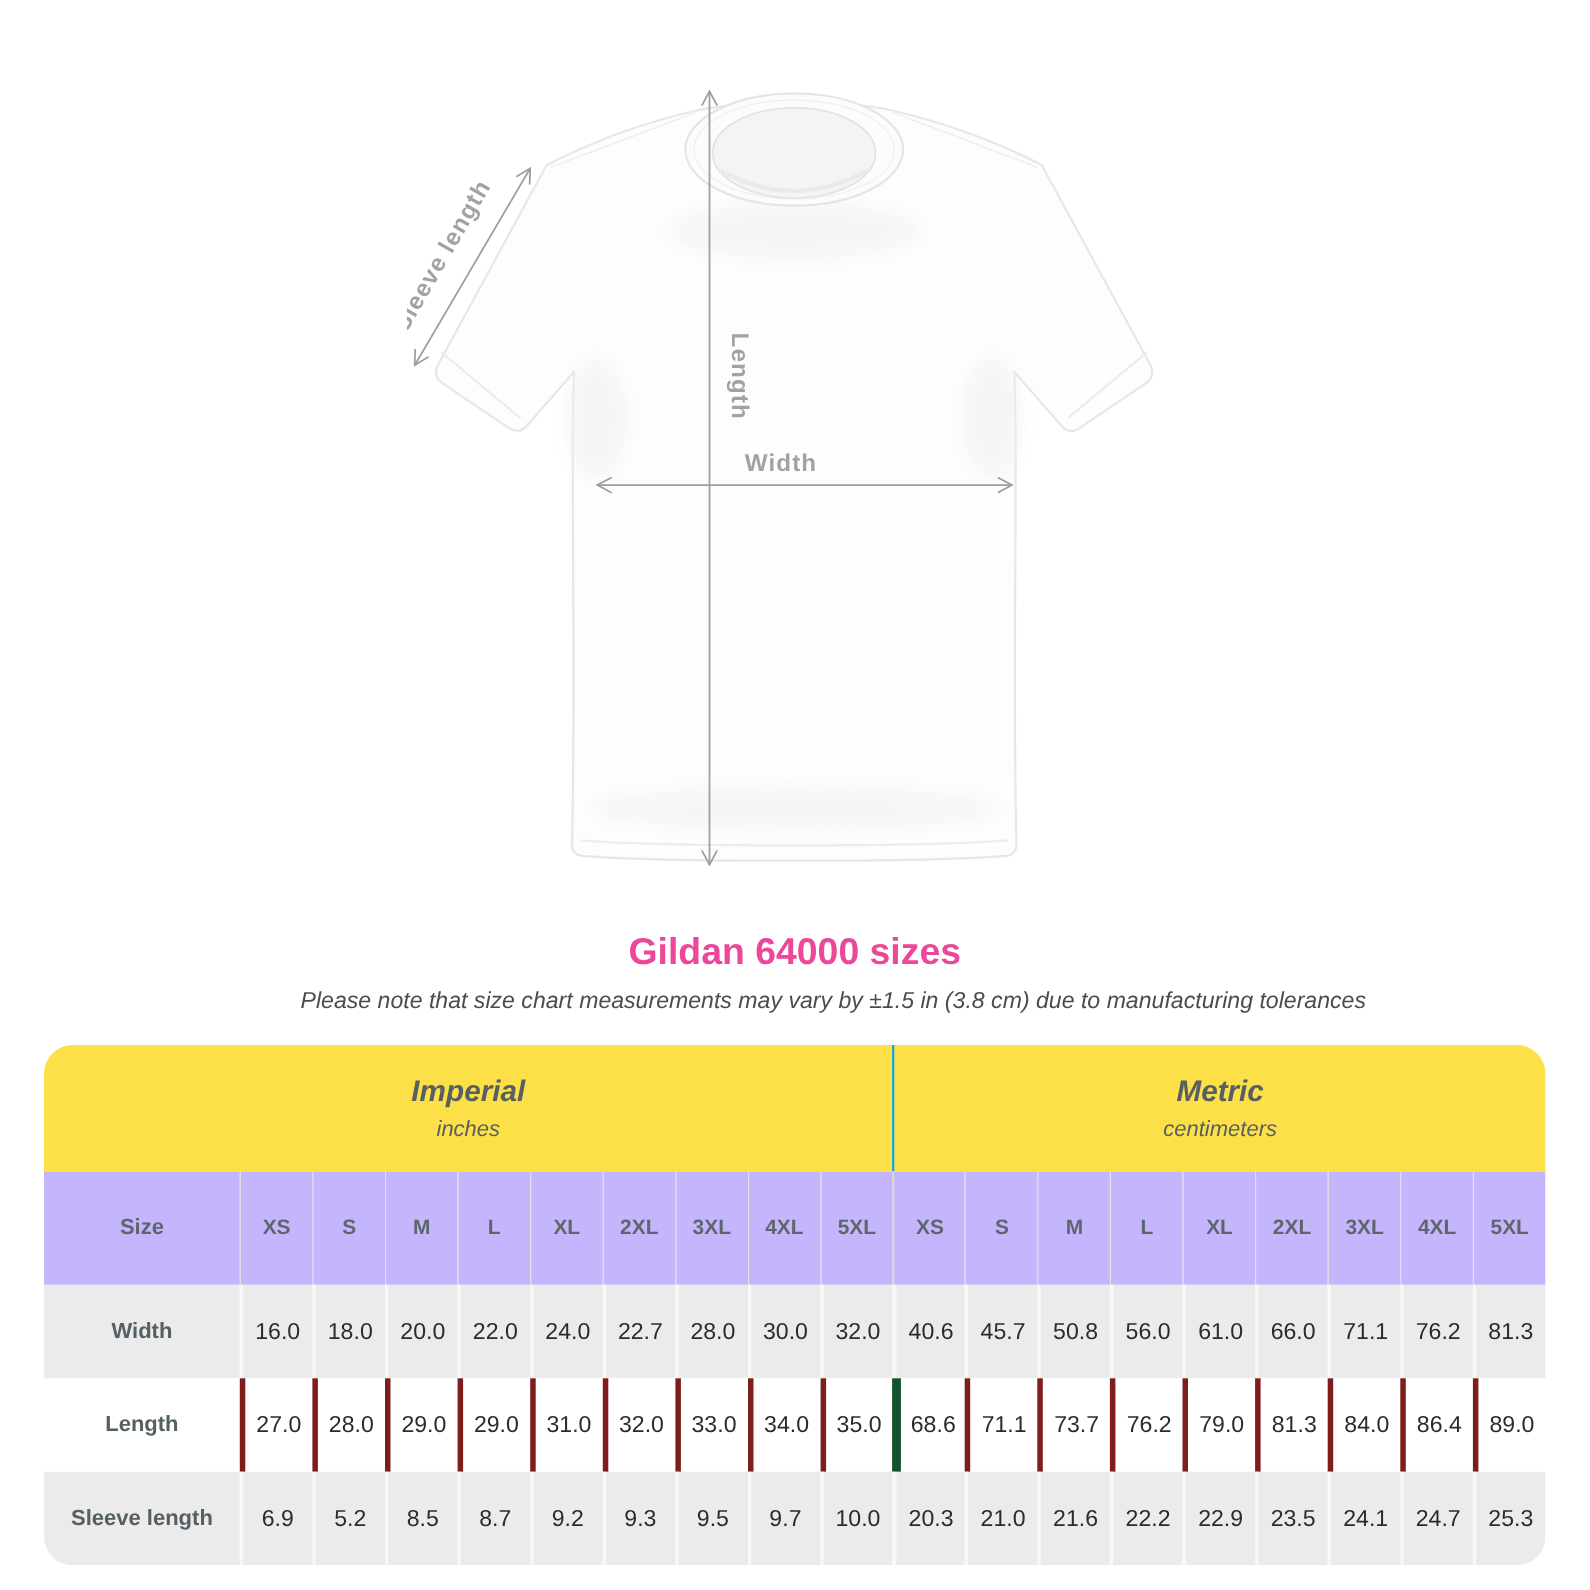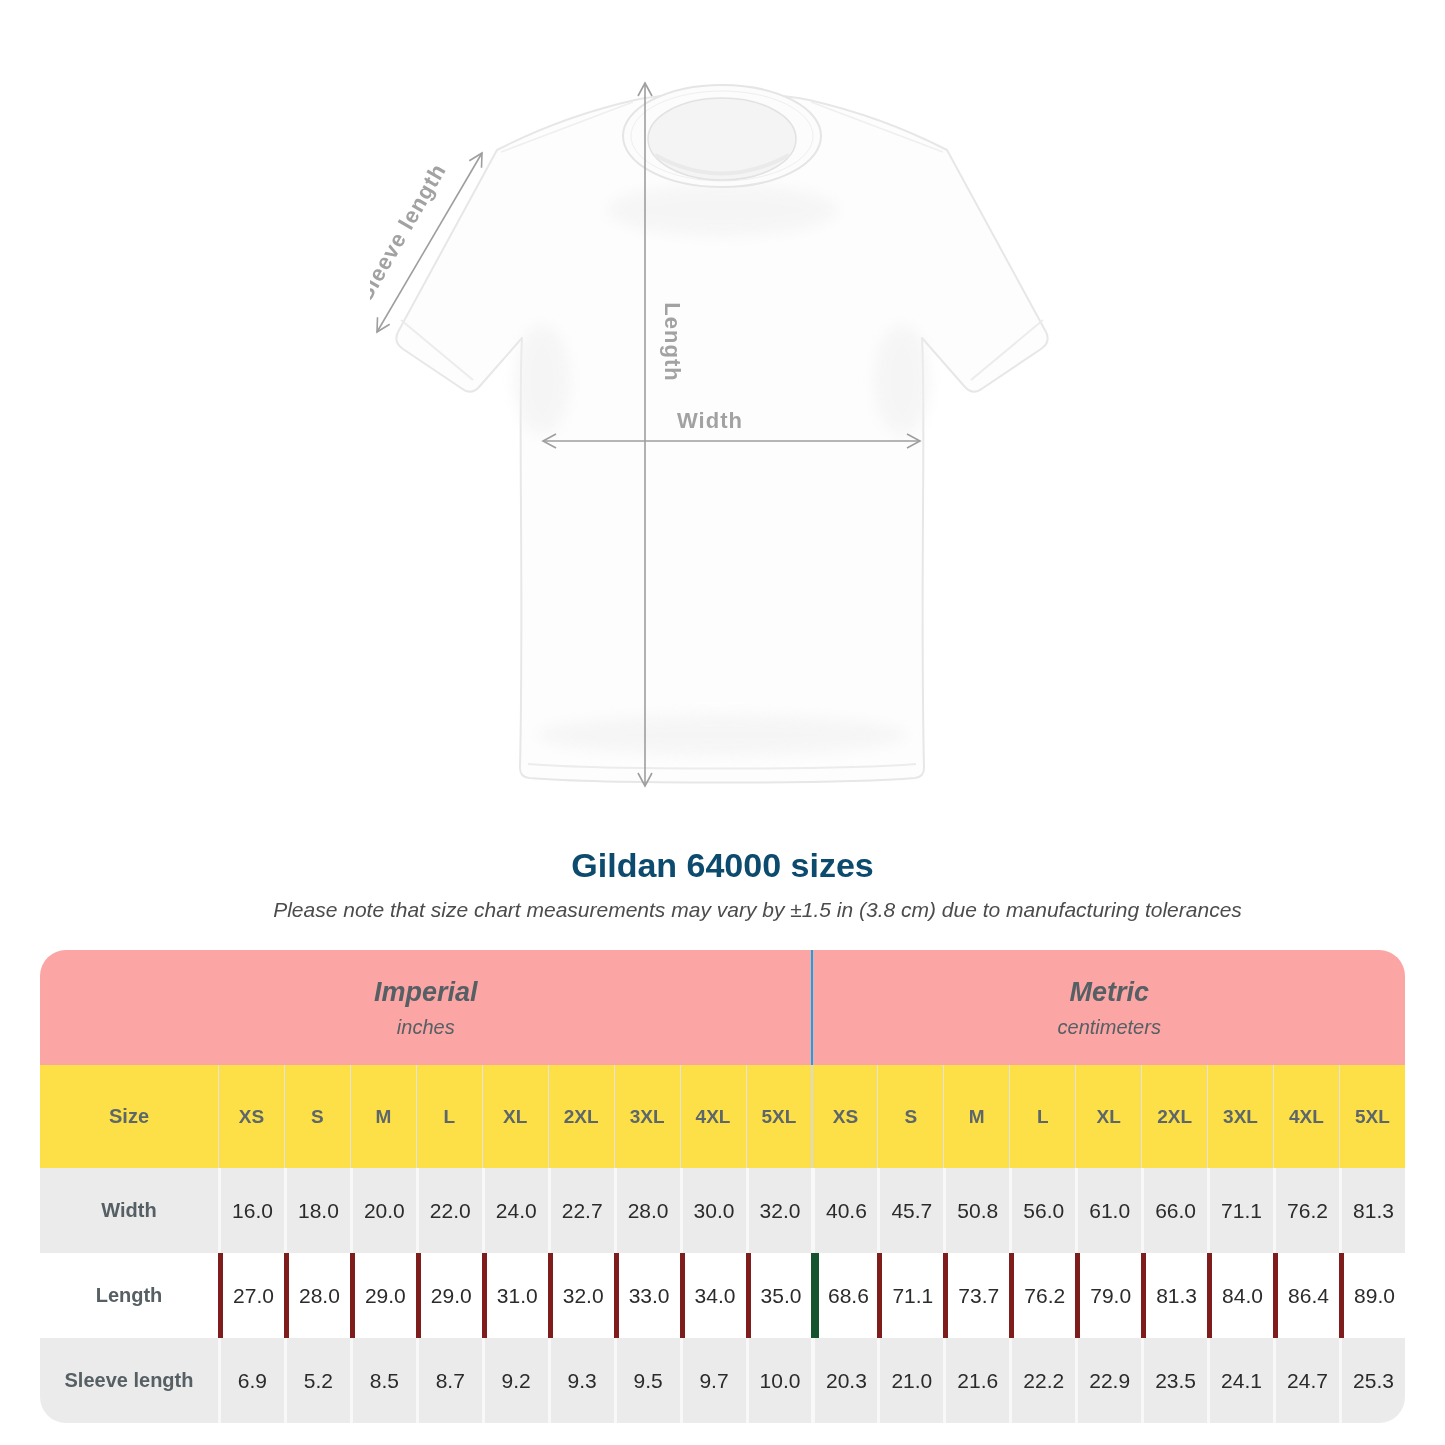--- a/index.html
+++ b/index.html
@@ -7,39 +7,39 @@
     position:relative; width:1445px; height:1445px; background:#ffffff;
     font-family:"Liberation Sans", sans-serif; overflow:hidden;
   }
   .shirt-svg { position:absolute; left:370px; top:70px; }
   .ann {
     font-family:"Liberation Sans", sans-serif;
     font-weight:bold; font-size:22px; fill:#a2a2a2; letter-spacing:1px;
   }
   .title {
     position:absolute; top:846px; left:0; width:100%;
-    text-align:center; font-size:34px; font-weight:bold; color:#0c4a6e;
+    text-align:center; font-size:34px; font-weight:bold; color:#ec4899;
   }
   .subtitle {
     position:absolute; top:898px; left:0; width:100%;
     text-align:center; font-size:21px; font-style:italic; color:#4c4c4c;padding-left:35px;
   }
   .table-wrap {
     position:absolute; left:40px; top:950px; width:1365px;
     border-radius:26px; overflow:hidden;
   }
   table.size-table {
     width:1365px; border-collapse:separate; border-spacing:0; table-layout:fixed;
   }
   .size-table td { text-align:center; vertical-align:middle; padding:0; }
-  tr.unit-row td { background:#fca5a5; height:115px;margin-left:24px; }
+  tr.unit-row td { background:#fde047; height:115px;margin-left:24px; }
   .unit-name { font-size:27px; font-weight:bold; font-style:italic; color:#566064; }
   .unit-sub  { font-size:20px; font-style:italic; color:#566064; margin-top:8px; }
   tr.unit-row td.metric-start { border-left:2px solid #0ea5e9; }
-  tr.size-row td { background:#fde047; height:103px; font-size:19px; font-weight:bold; color:#5d676b; }
+  tr.size-row td { background:#c4b5fd; height:103px; font-size:19px; font-weight:bold; color:#5d676b; }
   tr.size-row td + td { border-left:1px solid #e3e3e3;text-align:center; }
   tr.size-row td.metric-start { border-left:2px solid #d9d9d9; }
   tr.data-row td { height:85px; }
   tr.row-shaded td { background:#ebebeb; }
   tr.row-shaded td + td { border-left:3px solid #f8f8f8; }
   tr.row-shaded td.metric-start { border-left:4px solid #f8f8f8; }
   tr.row-plain td { background:#ffffff; }
   tr.row-plain td + td { border-left:5px solid #7f1d1d; }
   tr.row-plain td.metric-start { border-left:8px solid #14532d; }
   .rlabel { font-size:20px; font-weight:bold; color:#566064; }

